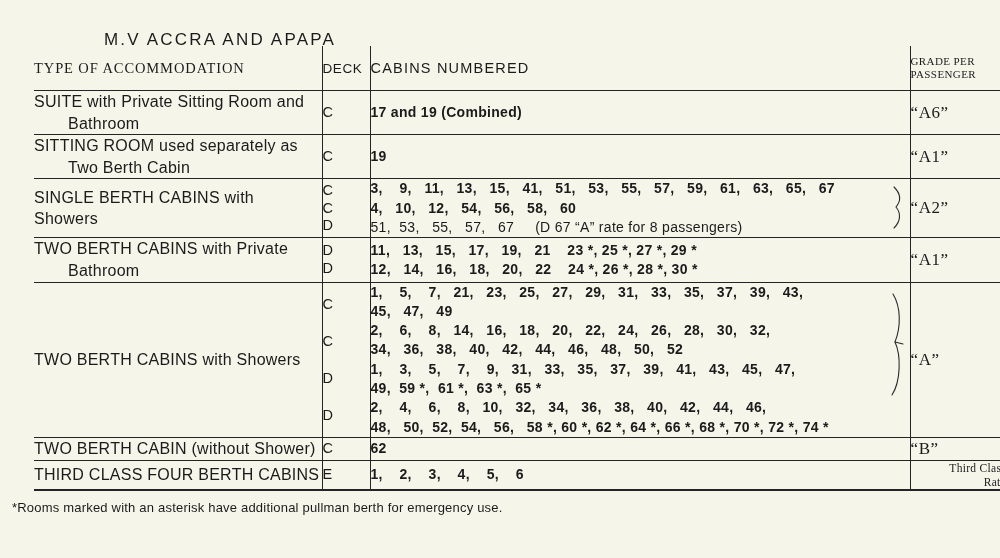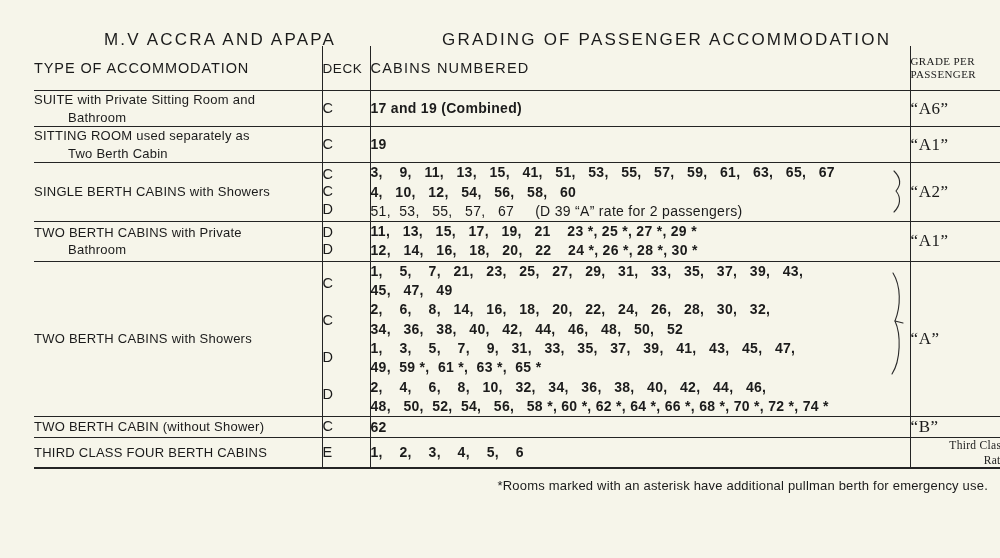--- a/index.html
+++ b/index.html
@@ -70,33 +70,33 @@
   .vl-deck-l { border-left: 1.6px solid #242424; }
   .vl-deck-r { border-left: 1.6px solid #242424; }
   .vl-grade  { border-left: 1.6px solid #242424; font-family: Liberation Serif, serif; }
 
   
   .hdr {
     height: 44px;
     font-size: 14.5px;
     letter-spacing: 0.9px;
   }
-  .hdr-type   { text-align: center; padding-left: 6px; }
+  .hdr-type   { text-align: center; padding-left: 6px; font-family: Liberation Serif, serif; }
   .hdr-deck   { text-align: center; font-size: 13.5px; letter-spacing: 0.6px; }
   .hdr-cab    { text-align: center; letter-spacing: 1.2px; }
   .hdr-grade  {
     text-align: center;
     font-size: 11px;
     line-height: 1.2;
     letter-spacing: 0.4px;
   }
 
   
   .type-cell {
-    font-size: 13px;
+    font-size: 16px;
     padding: 6px 4px 6px 8px;
     line-height: 1.35;
     letter-spacing: 0.25px;
     margin-top: 37px;
   }
   .type-cell .ln2 { padding-left: 34px; display: block; }
 
   .deck-cell {
     text-align: center;
     font-size: 14.5px;
@@ -137,34 +137,33 @@
     right: 4px;
     color: #2a2a2a;
     font-size: 13px;
     line-height: 1;
     pointer-events: none;
   }
   .brace svg { display: block; }
 
   
   .footnote {
-    text-align: right;
+    text-align: left;
     font-size: 13px;
     padding-top: 9px;
     letter-spacing: 0.2px;
   }
 </style>
 </head>
 <body>
 
 <div class="sheet">
 
   <div class="heading">
     <div class="ship">M.V  ACCRA  AND  APAPA</div>
-    <div class="grading">GRADING  OF  PASSENGER  ACCOMMODATION</div>
   </div>
 
   <table class="grid">
     <colgroup>
       <col class="c-type">
         <col class="c-deck">
         <col class="c-cab">
         <col class="c-grade">
     </colgroup>
 
@@ -213,21 +212,21 @@
         <span>SINGLE BERTH CABINS with Showers</span>
       </td>
       <td class="deck-cell vl-deck-l">
         <span>C</span>
         <span>C</span>
         <span>D</span>
       </td>
       <td class="cab-cell vl-deck-r">
         <span class="nums">3,    9,   11,   13,   15,   41,   51,   53,   55,   57,   59,   61,   63,   65,   67</span>
         <span class="nums">4,   10,   12,   54,   56,   58,   60</span>
-        <span class="nums reg">51,  53,   55,   57,   67     (D 39 “A” rate for 2 passengers)</span>
+        <span class="nums reg">51,  53,   55,   57,   67     (D 67 “A” rate for 8 passengers)</span>
         <span class="brace" style="top:6px;">
           <svg width="16" height="46" viewBox="0 0 16 46">
             <path d="M4 2 C11 9, 11 16, 6 22 C11 28, 11 36, 4 43" fill="none" stroke="#2a2a2a" stroke-width="1.1" stroke-linecap="round"></path>
           </svg>
         </span>
       </td>
       <td class="grade-cell vl-grade">“A2”</td>
     </tr>
 
     <tr class="rowline">

